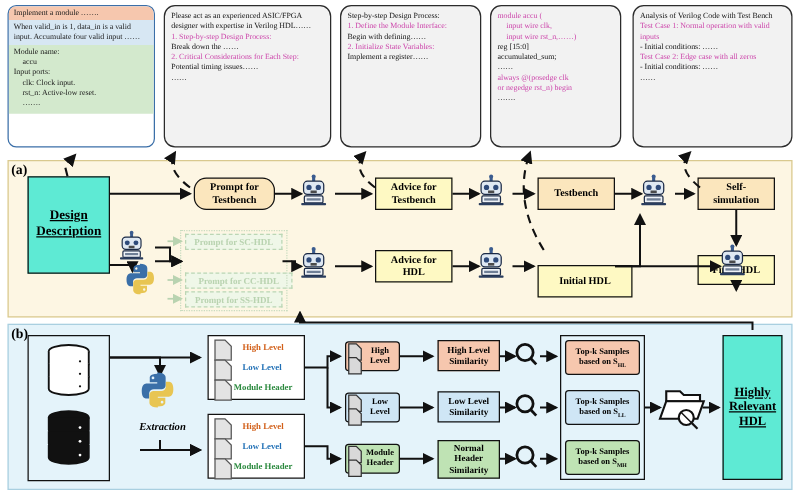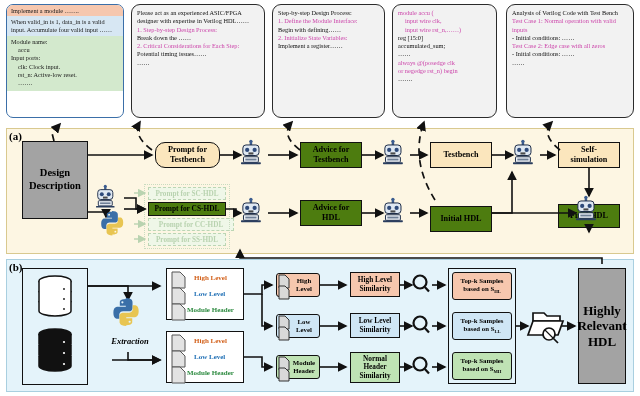--- a/index.html
+++ b/index.html
@@ -26,22 +26,22 @@
   
   .panel-a{background:#fdf6e3;border:1px solid #d9c98f;}
   .panel-b{background:#e4f3fa;border:1px solid #a9cfe0;}
   .panel-tag{font-weight:bold;font-size:11px;}
 
   
   .fbox{border:1.6px solid #111;display:flex;align-items:center;
         justify-content:center;text-align:center;font-weight:bold;
         font-size:8.2px;line-height:1.16;background:#fff;}
   .f-cream{background:#fbe6bd;}
-  .f-green{background:#4d7c0f;}
-  .f-white{background:#a3a3a3;}
+  .f-green{background:#fef9c3;}
+  .f-white{background:#5eead4;text-decoration:underline;}
   .f-orange{background:#f6c7ae;}
   .f-blue{background:#cfe6f5;}
   .f-lgreen{background:#bfe3b4;}
   .big{font-size:10.5px;line-height:1.2;}
 
   .ghost{border:1.1px dashed #bcd6b4;background:#eff7e8;color:#b9d3b0;
          display:flex;align-items:center;justify-content:center;
          font-weight:bold;font-size:7.2px;}
 
   .r-box{border:1.6px solid #111;border-radius:3px;display:flex;
@@ -126,29 +126,28 @@
 
   <div class="abs fbox f-green" style="left:300px;top:142px;width:62px;height:26px;white-space:pre-line;">Advice for
 Testbench</div>
 
   <div class="abs fbox f-cream" style="left:430px;top:142px;width:62px;height:26px;">Testbench</div>
 
   <div class="abs ghost" style="left:148px;top:187px;width:78px;height:13px;">Prompt for SC-HDL</div>
 
   <div class="abs fbox f-cream" style="left:558px;top:142px;width:62px;height:26px;white-space:pre-line;">Self-
 simulation</div>
-  <div class="abs fbox f-green" style="left:148px;top:202px;width:78px;height:14px;font-size:7.4px;">Prompt for CS-HDL</div>
   <div class="abs ghost" style="left:148px;top:218px;width:86px;height:13px;">Prompt for CC-HDL</div>
   <div class="abs ghost" style="left:148px;top:233px;width:78px;height:13px;">Prompt for SS-HDL</div>
   <div class="abs" style="left:144px;top:184px;width:86px;height:65px;border:1px dotted #c8dcc0;"></div>
 
   <div class="abs fbox f-green" style="left:300px;top:200px;width:62px;height:26px;white-space:pre-line;">Advice for
 HDL</div>
 
-  <div class="abs fbox f-green" style="left:430px;top:206px;width:62px;height:26px;">Initial HDL</div>
+  <div class="abs fbox f-green" style="left:430px;top:212px;width:76px;height:26px;">Initial HDL</div>
 
   <div class="abs fbox f-green" style="left:558px;top:204px;width:62px;height:24px;">Final HDL</div>
 
   <div class="abs" style="left:22px;top:268px;width:66px;height:117px;border:1.6px solid #111;background:#e4f3fa;"></div>
 
   <div class="abs" style="left:100px;top:336px;width:60px;text-align:center;font-size:8.5px;font-weight:bold;font-style:italic;">Extraction</div>
 
   <div class="abs docbox" style="left:166px;top:268px;width:78px;height:52px;"></div>
   <div class="doclabel c-hl" style="left:194px;top:274px;">High Level</div>
   <div class="doclabel c-ll" style="left:194px;top:290px;">Low Level</div>
@@ -182,21 +181,21 @@
   </div>
   <div class="abs r-box f-blue" style="left:452px;top:312px;width:60px;height:28px;flex-direction:column;">
     <div>Top-k Samples</div>
     <div><span>based on S</span><span class="sub">LL</span></div>
   </div>
   <div class="abs r-box f-lgreen" style="left:452px;top:352px;width:60px;height:28px;flex-direction:column;">
     <div>Top-k Samples</div>
     <div><span>based on S</span><span class="sub">MH</span></div>
   </div>
 
-  <div class="abs fbox f-white" style="left:578px;top:268px;width:48px;height:116px;white-space:pre-line;font-size:13px;">Highly
+  <div class="abs fbox f-white" style="left:578px;top:268px;width:48px;height:116px;white-space:pre-line;font-size:10px;">Highly
 Relevant
 HDL</div>
 
   <svg class="lay" viewBox="0 0 640 396">
     <defs>
       <marker id="ah" markerWidth="6" markerHeight="6" refX="5" refY="3" orient="auto">
         <path d="M0,0 L6,3 L0,6 z" fill="#111"></path>
       </marker>
       <marker id="ahs" markerWidth="5" markerHeight="5" refX="4.4" refY="2.5" orient="auto">
         <path d="M0,0 L5,2.5 L0,5 z" fill="#111"></path>

